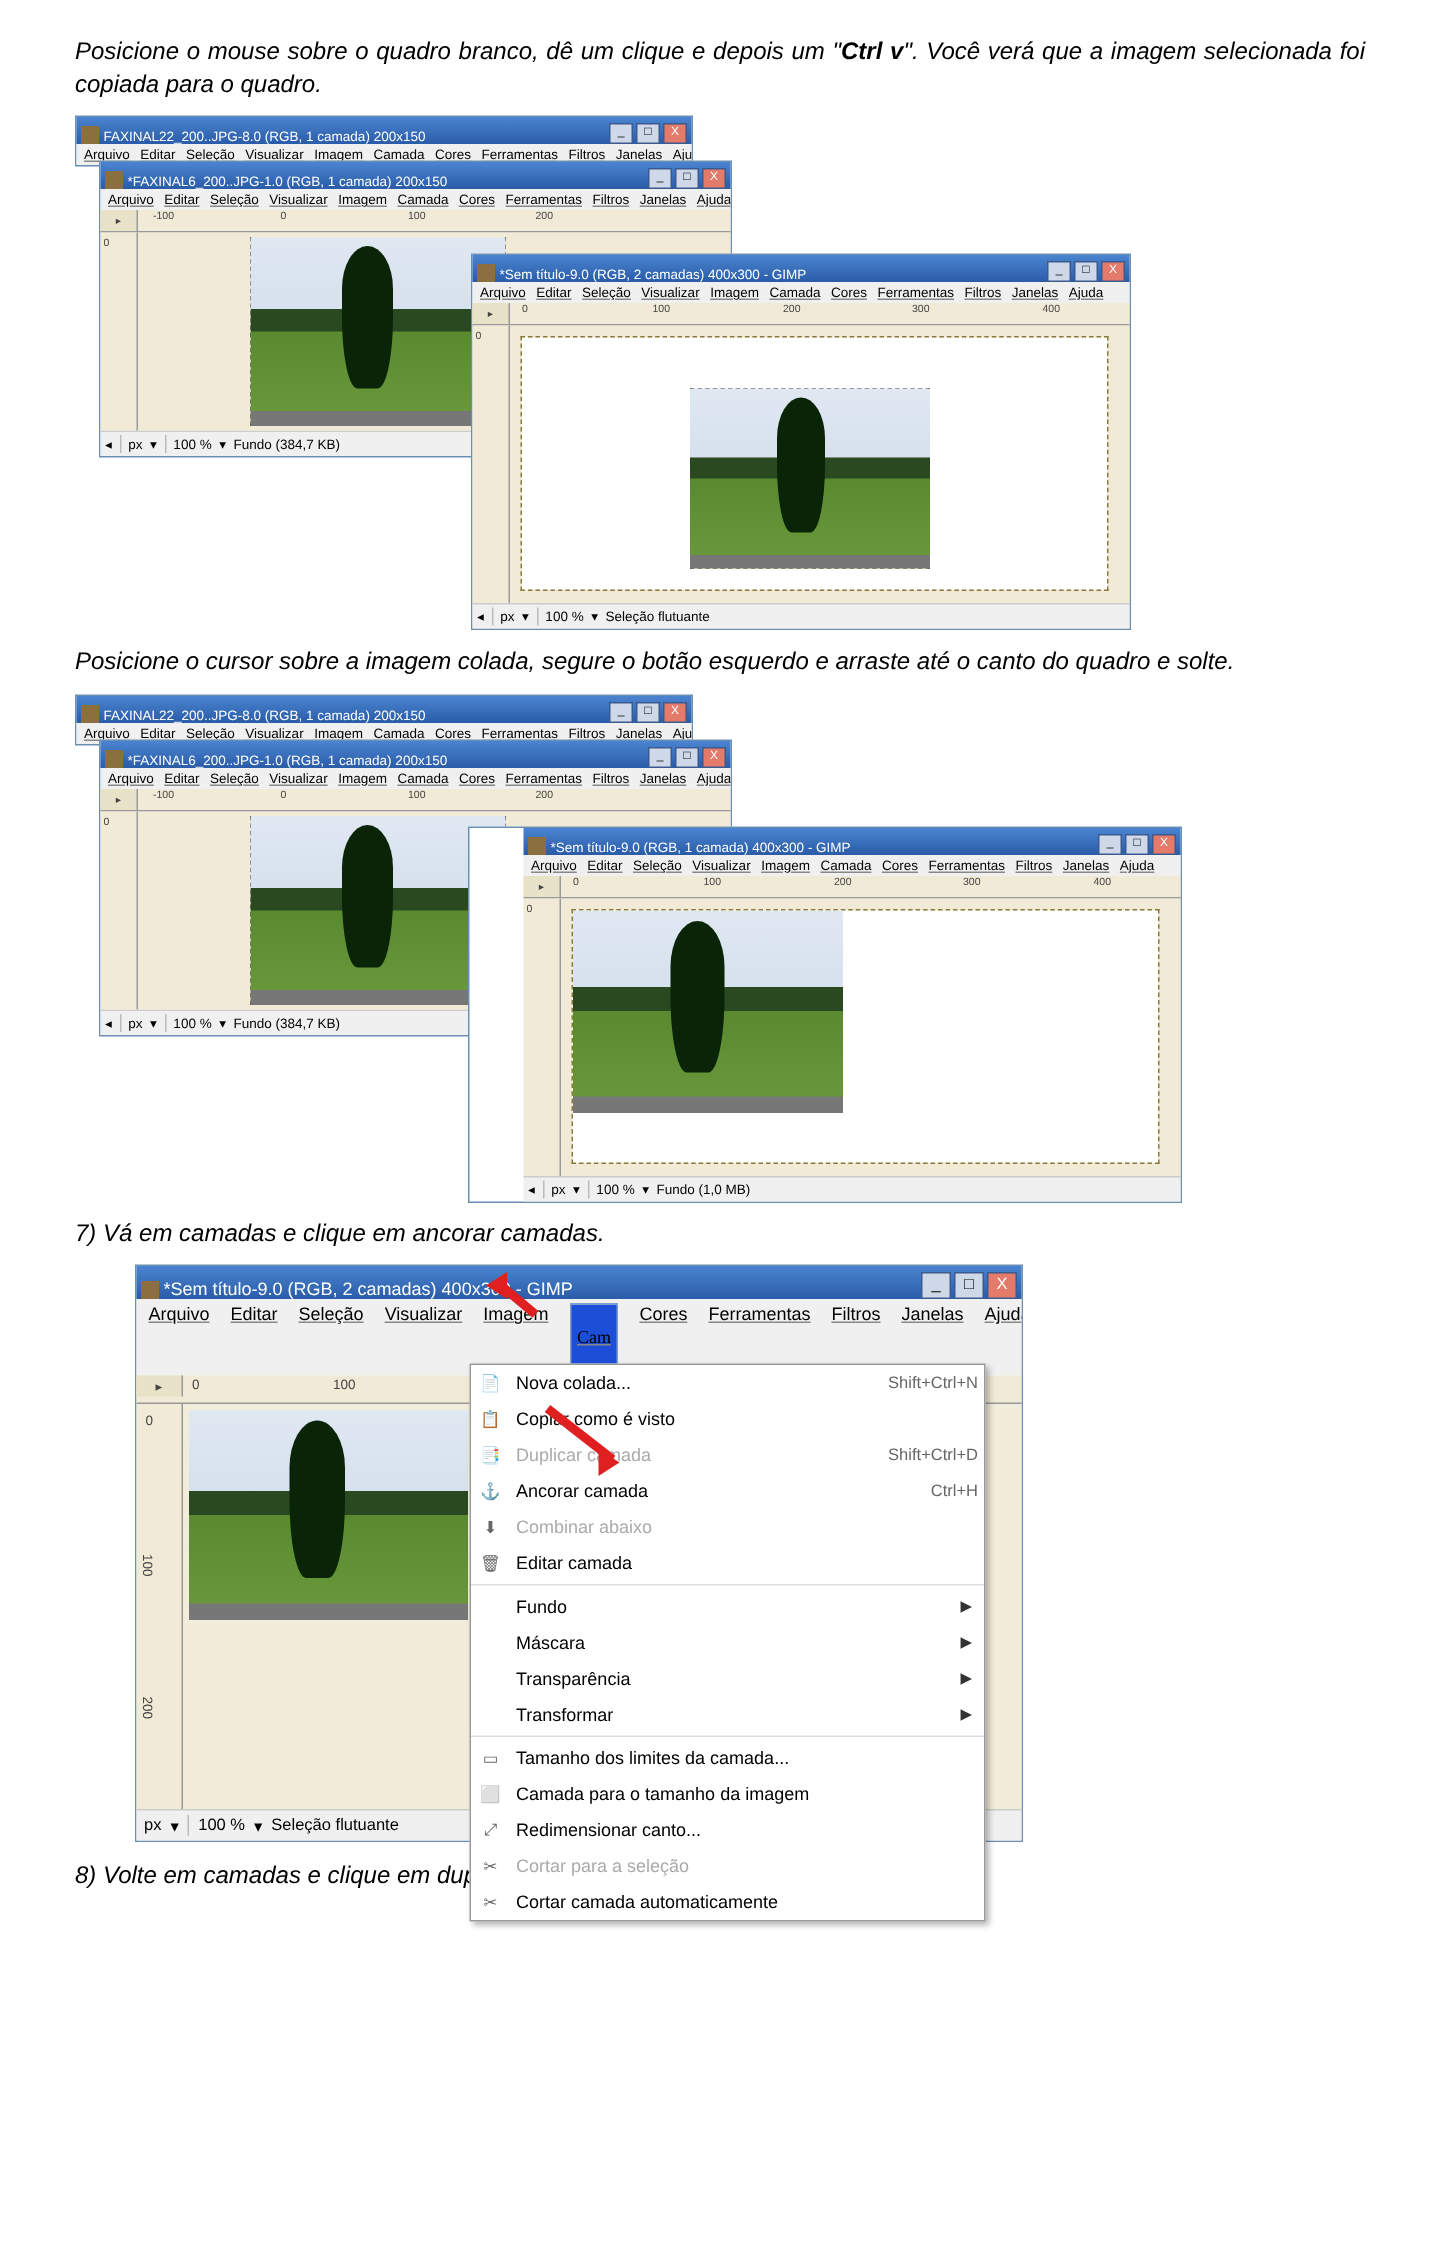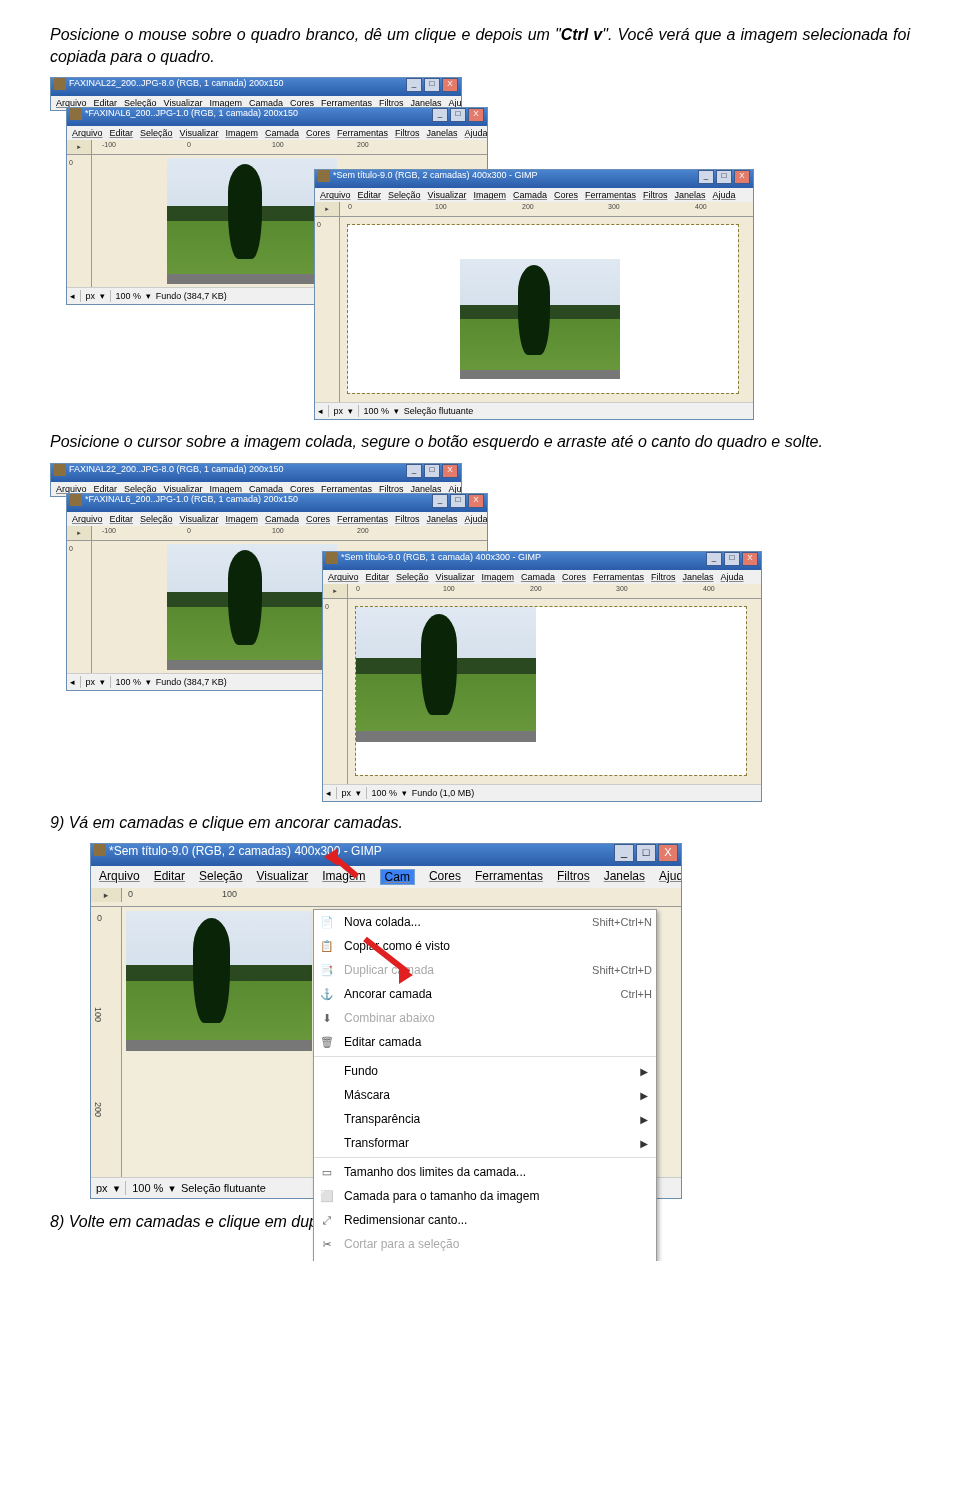--- a/index.html
+++ b/index.html
@@ -1,21 +1,21 @@
 <!DOCTYPE html>
 <html><head>
 <meta charset="utf-8">
 <style>
   body { font-family: Arial, sans-serif; font-size: 16px; margin: 0; padding: 18px 50px; background: #fff; color: #000; width: 860px; }
   p.instruction { margin: 6px 0 10px 0; line-height: 1.35; text-align: justify; font-style: italic; }
   .bold { font-weight: bold; }
 
   
   .gimp-win { position: absolute; border: 1px solid #6a8fb3; background: #fff; font-size: 10px; }
-  .titlebar { height: 18px; background: linear-gradient(#4a84d0,#2a5ca8); color: #fff; display: flex; align-items: flex-start; padding: 0 3px; gap: 3px; }
+  .titlebar { height: 18px; background: linear-gradient(#4a84d0,#2a5ca8); color: #fff; display: flex; align-items: flex-end; padding: 0 3px; gap: 3px; }
   .titlebar .icon { width: 12px; height: 12px; background: #8b6f3e; }
   .titlebar .title { flex: 1; font-size: 9px; white-space: nowrap; overflow: hidden; }
   .winbtns { display: flex; gap: 2px; }
   .winbtn { width: 14px; height: 12px; background: #cfd8e8; border: 1px solid #3a5a90; font-size: 8px; text-align: center; line-height: 10px; color: #000; }
   .winbtn.close { background: #e47a6a; color: #fff; }
   .menubar { background: #f0f0f0; display: flex; gap: 7px; padding: 2px 5px; font-size: 9px; color: #000; white-space: nowrap; overflow: hidden; }
   .menubar span { text-decoration: underline; text-decoration-color: #888; text-underline-offset: 1px; }
   .menubar-active { background: #e8e8e8; }
   .rulerbar { height: 14px; background: #f0ead6; border-bottom: 1px solid #999; position: relative; font-size: 7px; color: #444; display: flex; }
   .rulerbar .corner { width: 24px; height: 14px; border-right: 1px solid #999; background: #e8e2c8; display: flex; align-items: center; justify-content: center; }
@@ -302,21 +302,21 @@
       <span>◂</span>
         <span class="sep"></span>
       <span>px</span>
         <span>▾</span>
         <span class="sep"></span>
       <span>100 %</span>
         <span>▾</span>
       <span>Fundo (384,7 KB)</span>
     </div>
   </div>
-  <div class="gimp-win" style="left:272px; top:88px; width:438px;">
+  <div class="gimp-win" style="left:262px; top:88px; width:438px;padding-left:36px;">
     <div class="titlebar">
         <div class="icon"></div>
         <div class="title">*Sem título-9.0 (RGB, 1 camada) 400x300 - GIMP</div>
       <div class="winbtns">
           <div class="winbtn">_</div>
           <div class="winbtn">□</div>
           <div class="winbtn close">X</div>
         </div>
     </div>
     <div class="menubar">
@@ -363,39 +363,39 @@
       <span>px</span>
         <span>▾</span>
         <span class="sep"></span>
       <span>100 %</span>
         <span>▾</span>
       <span>Fundo (1,0 MB)</span>
     </div>
   </div>
 </div>
 
-<p class="instruction step-label">9)  Vá em camadas e clique em ancorar camadas.</p>
+<p class="instruction step-label">7)  Vá em camadas e clique em ancorar camadas.</p>
 
 <div class="bigwin" style="position:relative;">
   <div class="titlebar">
     <div class="icon"></div>
     <div class="title">*Sem título-9.0 (RGB, 2 camadas) 400x300 - GIMP</div>
     <div class="winbtns">
       <div class="winbtn">_</div>
       <div class="winbtn">□</div>
       <div class="winbtn close">X</div>
     </div>
   </div>
   <div class="menubar">
     <span>Arquivo</span>
     <span>Editar</span>
     <span>Seleção</span>
     <span>Visualizar</span>
     <span>Imagem</span>
-    <span class="menubar-active" style="padding:0 4px; border:1px solid #7aa0cc; background:#3b82f6;">Cam</span>
+    <span class="menubar-active" style="padding:14px 4px; border:1px solid #7aa0cc; background:#1d4ed8;font-family:Liberation Serif, serif;">Cam</span>
     <span>Cores</span>
     <span>Ferramentas</span>
     <span>Filtros</span>
     <span>Janelas</span>
     <span>Ajuda</span>
   </div>
   <div class="rulerbar">
     <div class="corner">▸</div>
     <div class="ticks">
       <span style="left:6px">0</span>

